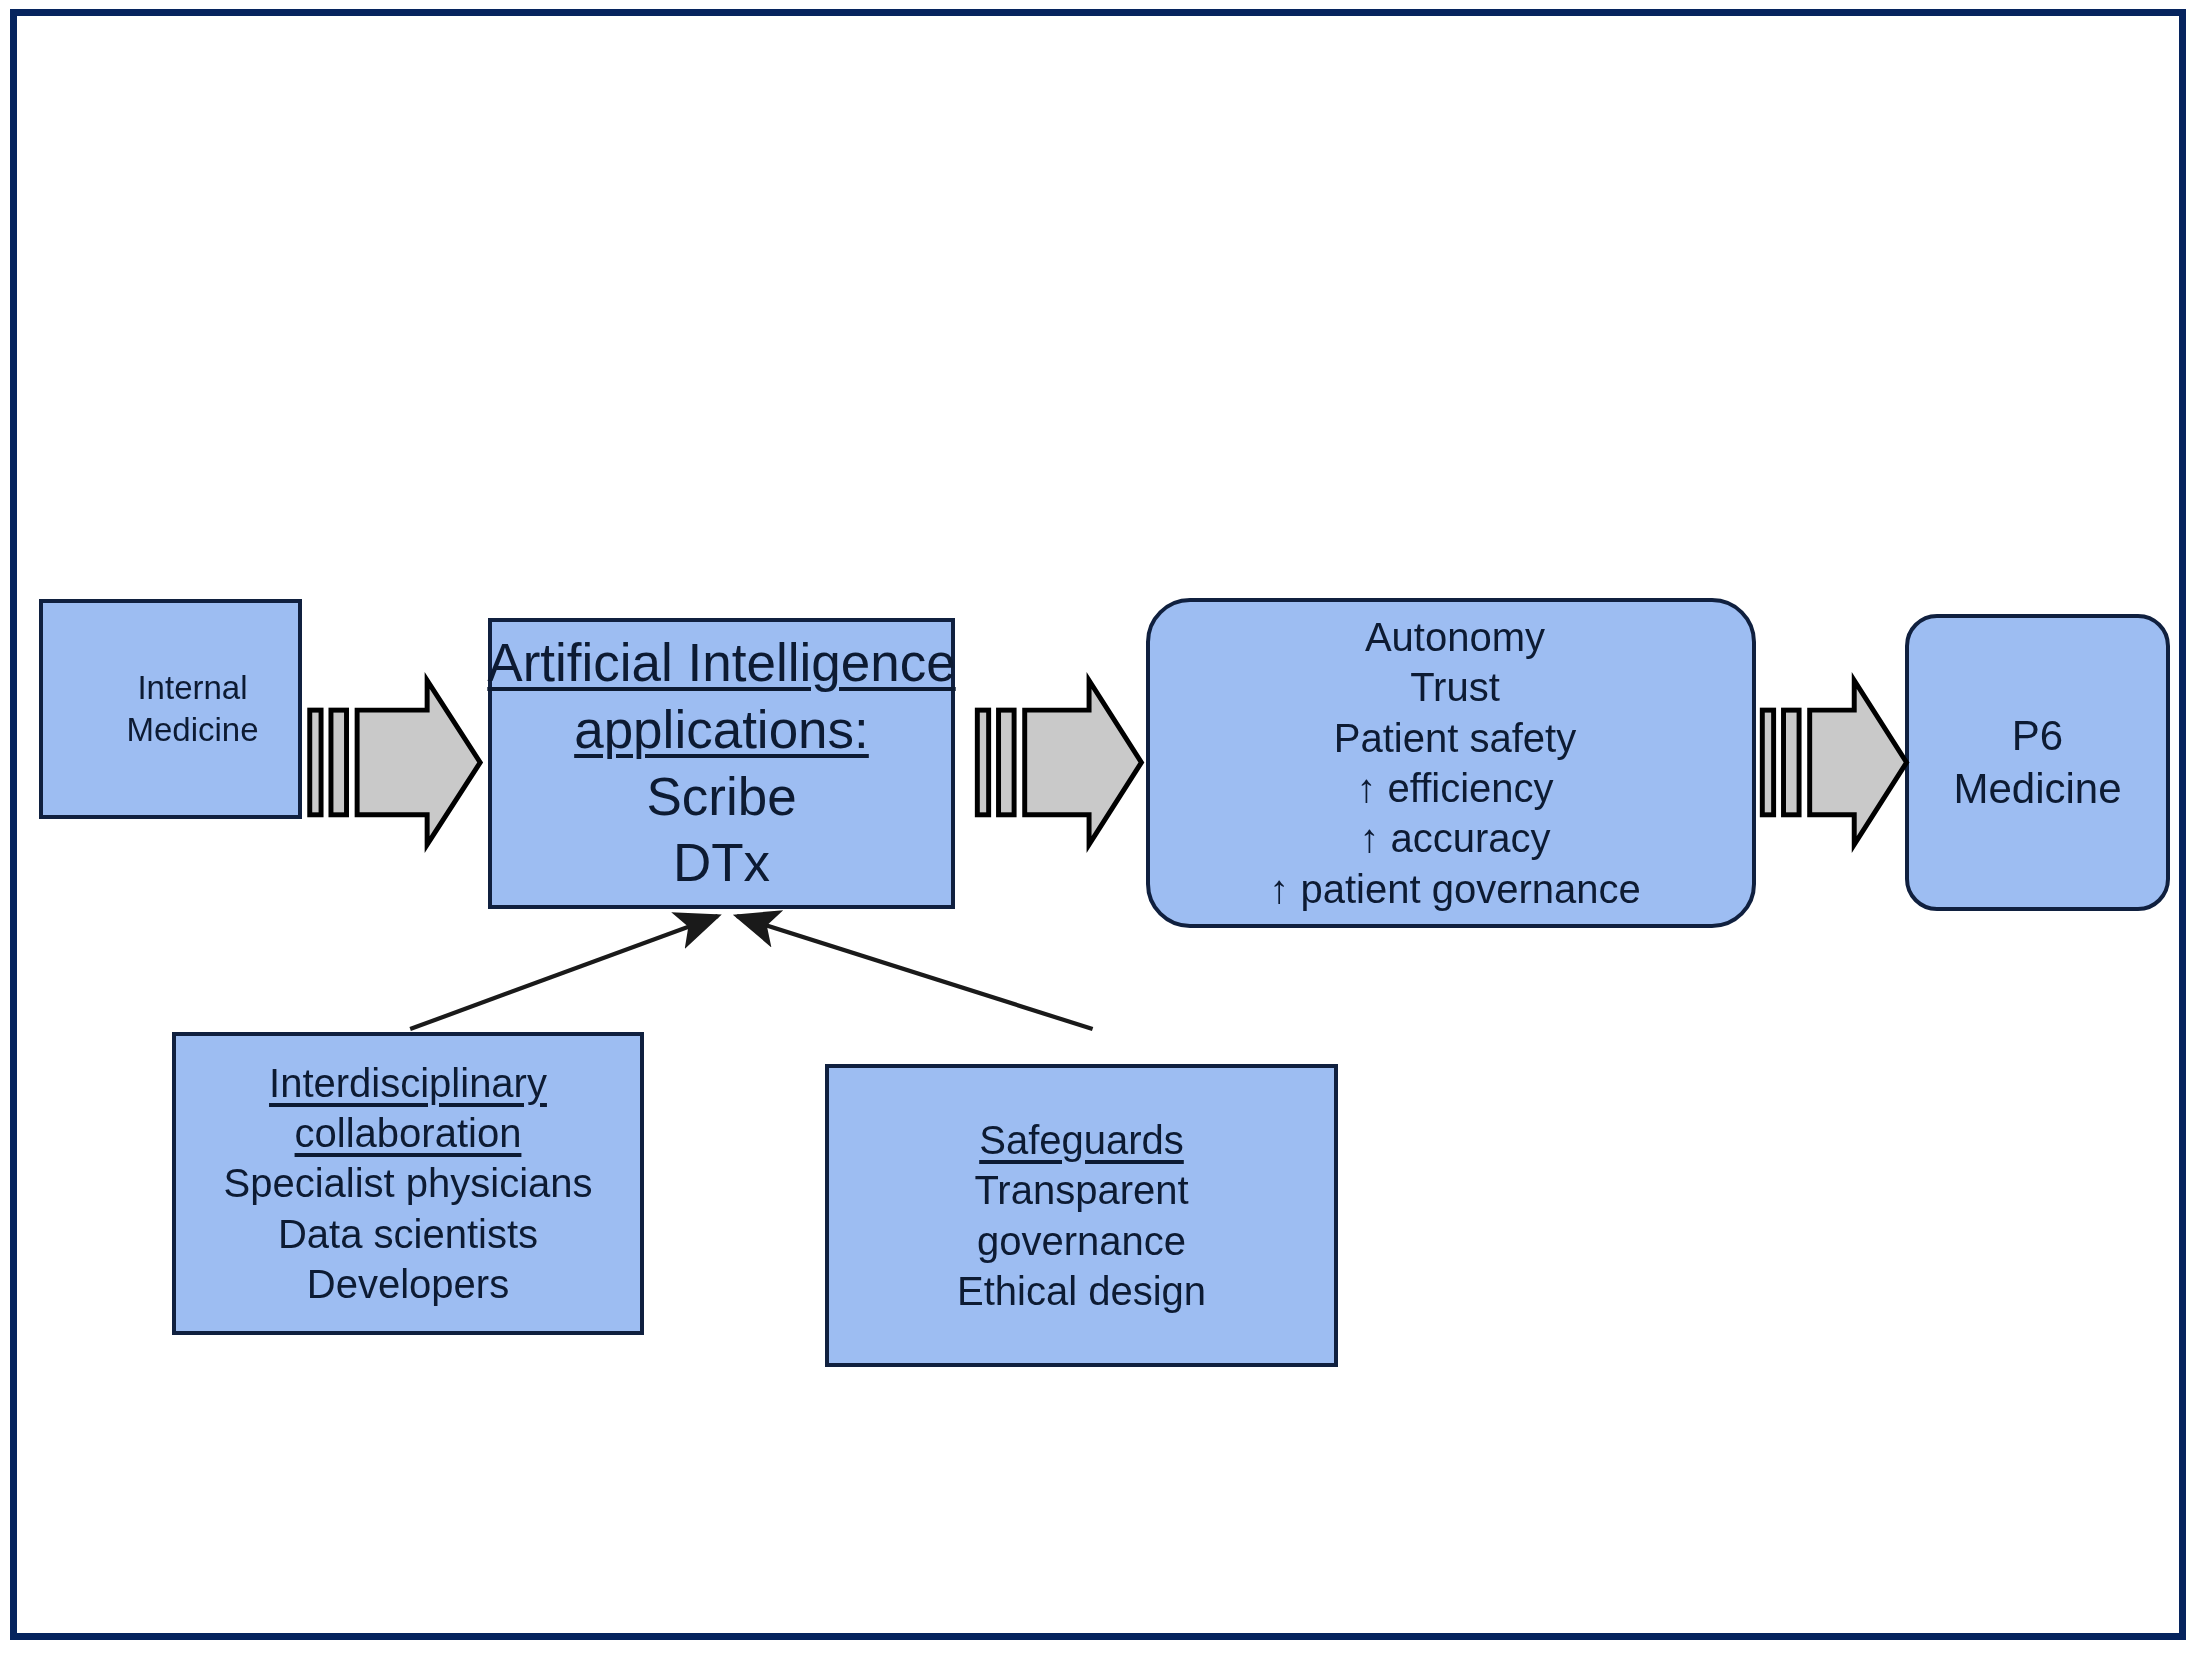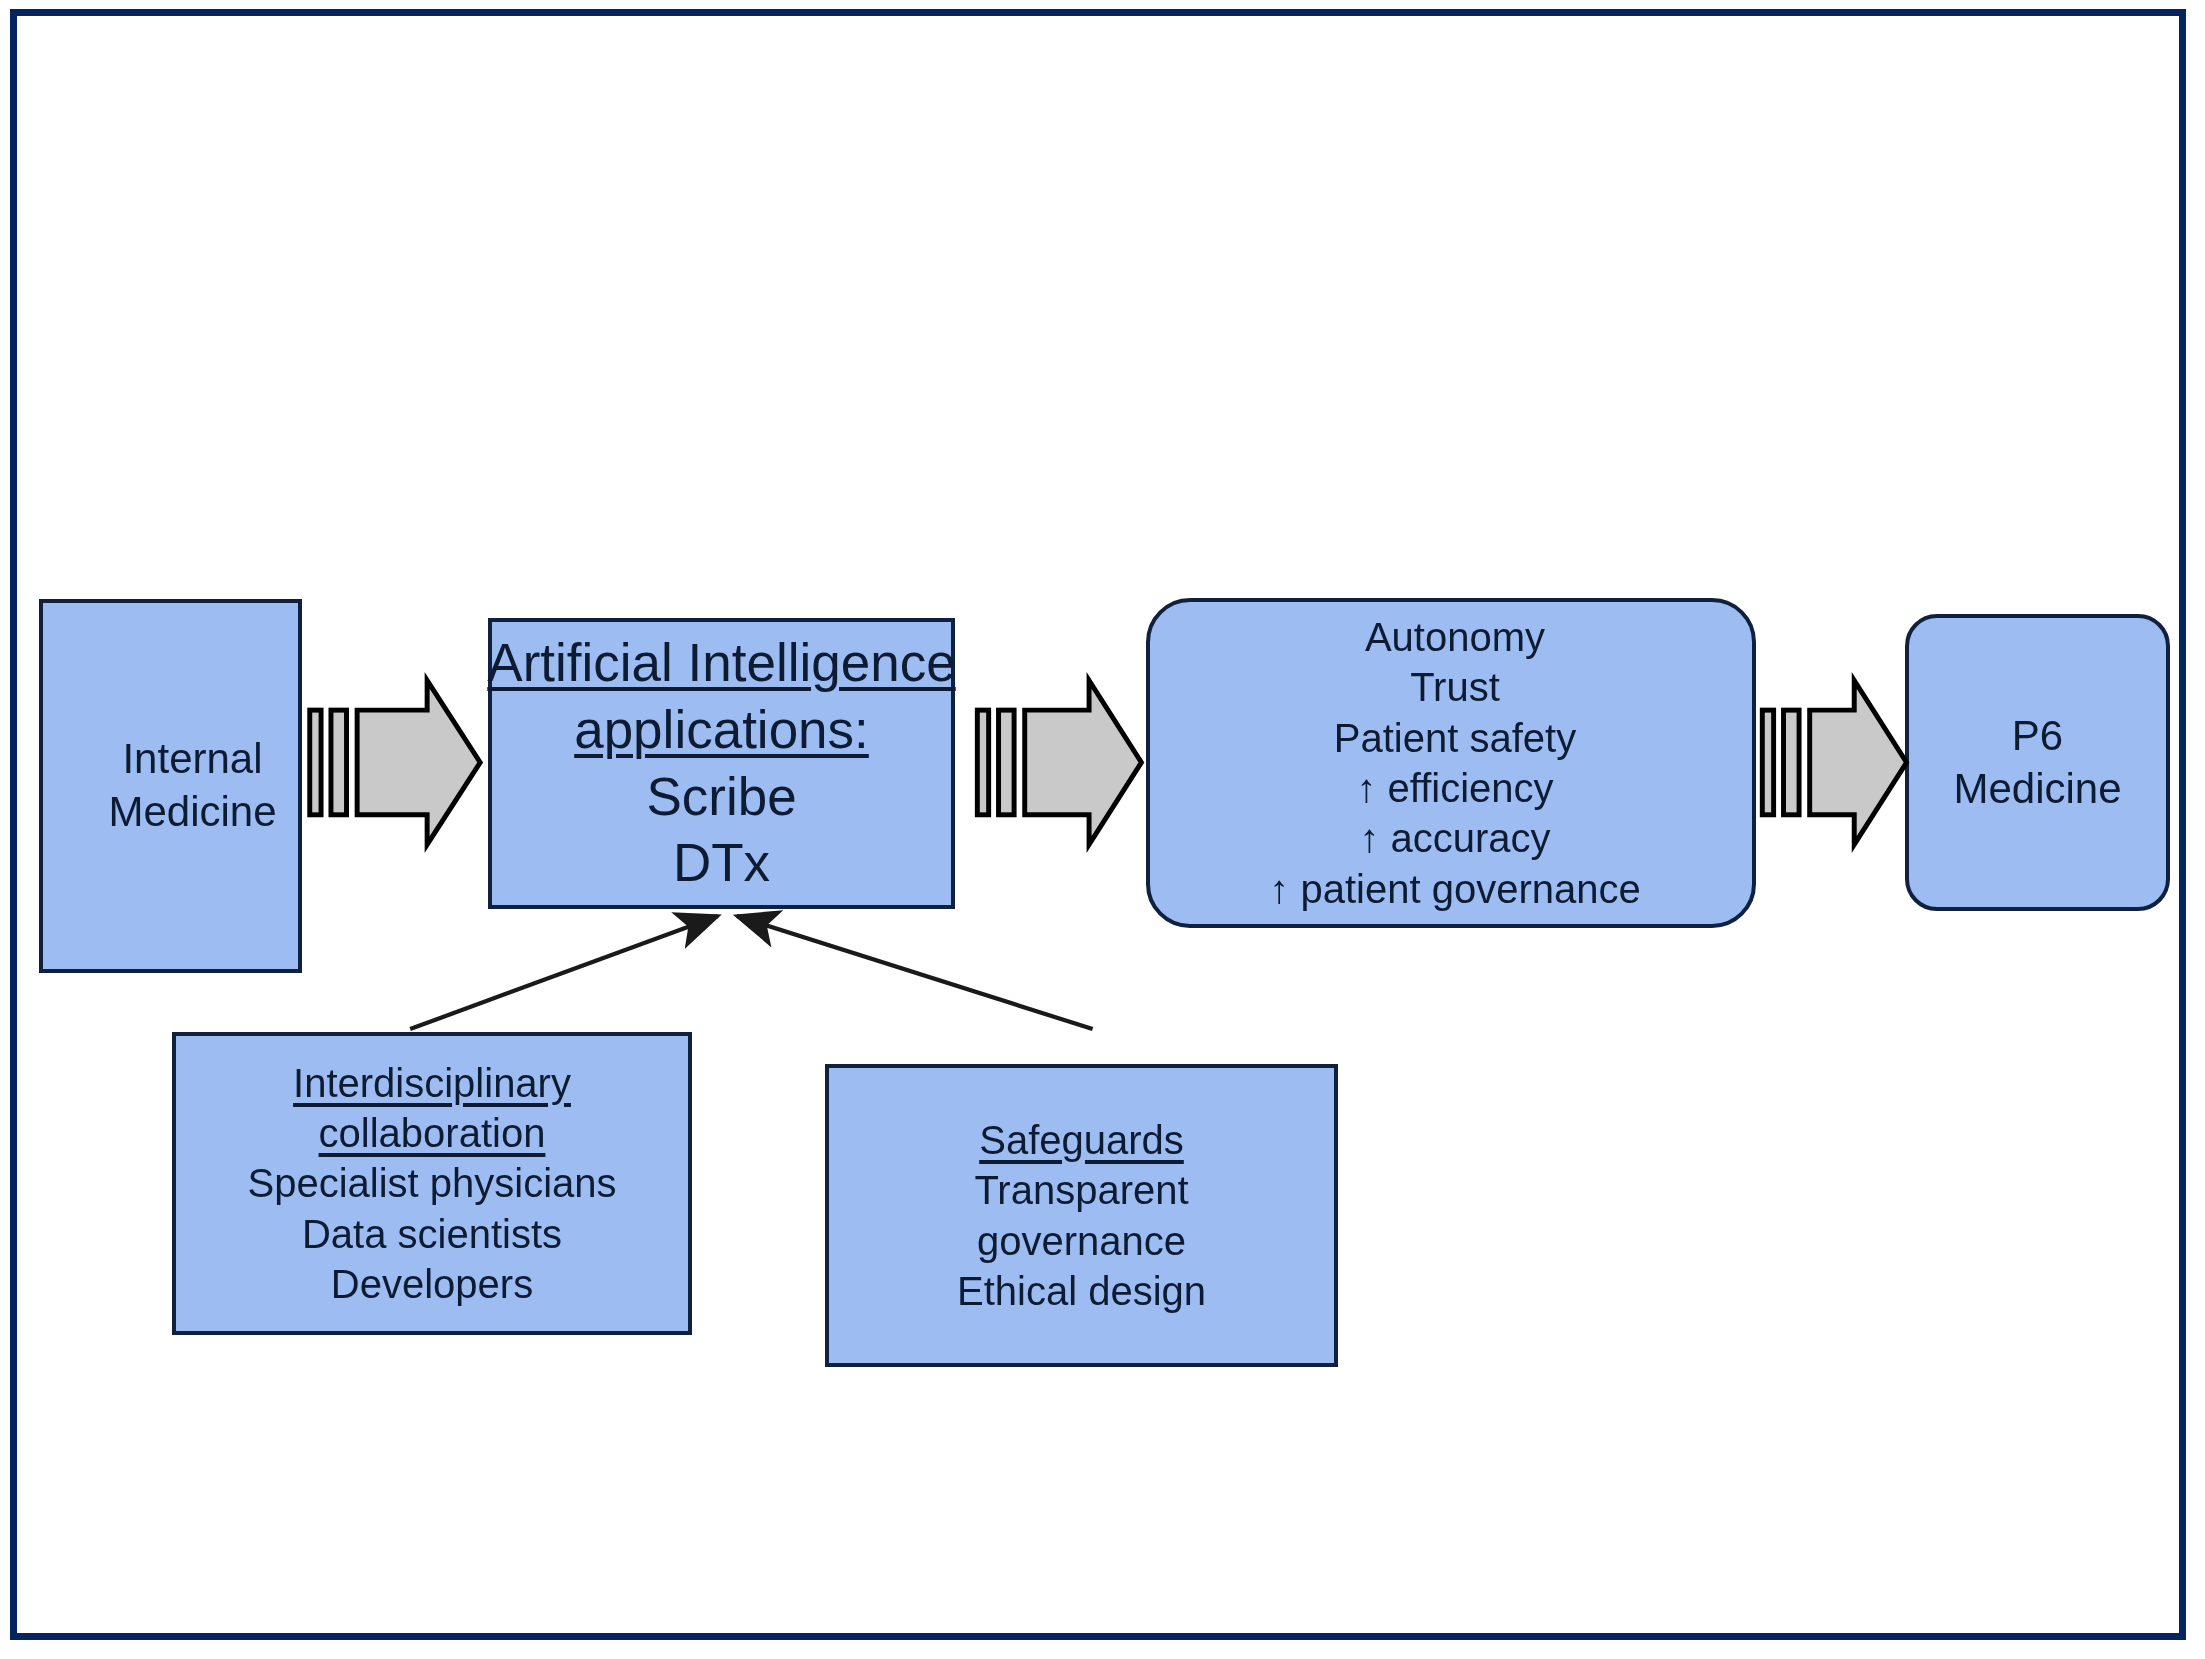--- a/index.html
+++ b/index.html
@@ -57,39 +57,39 @@
     white-space: nowrap;
   }
   .node .line.underline {
     text-decoration: underline;
     text-decoration-thickness: 3.5px;
     text-underline-offset: 6.4px;
   }
 
   
   #node-internal-medicine {
-    left: 39px; top: 599px; width: 263px; height: 374px;
-    font-size: 42px;
+    left: 39px; top: 599px; width: 263px; height: 220px;
+    font-size: 33px;
     padding-left: 44px;
   }
   #node-ai-applications {
     left: 488px; top: 618px; width: 467px; height: 291px;
     font-size: 53px;
   }
   #node-outcomes {
     left: 1146px; top: 598px; width: 610px; height: 330px;
     font-size: 40px;
   }
   #node-p6-medicine {
     left: 1905px; top: 614px; width: 265px; height: 297px;
     font-size: 42px;
     border-radius: 32px;
   }
   #node-interdisciplinary {
-    left: 172px; top: 1032px; width: 520px; height: 303px;
+    left: 172px; top: 1032px; width: 472px; height: 303px;
     font-size: 40px;
   }
   #node-safeguards {
     left: 825px; top: 1064px; width: 513px; height: 303px;
     font-size: 40px;
   }
 </style>
 </head>
 <body>
 

